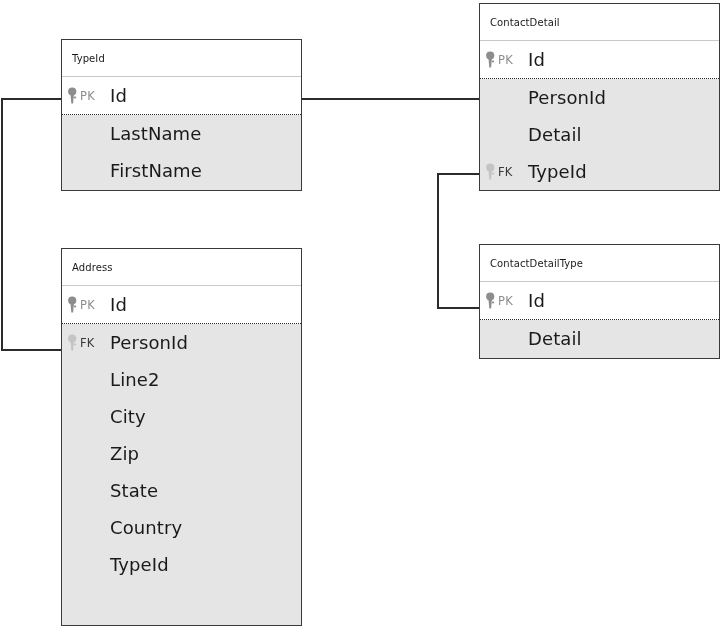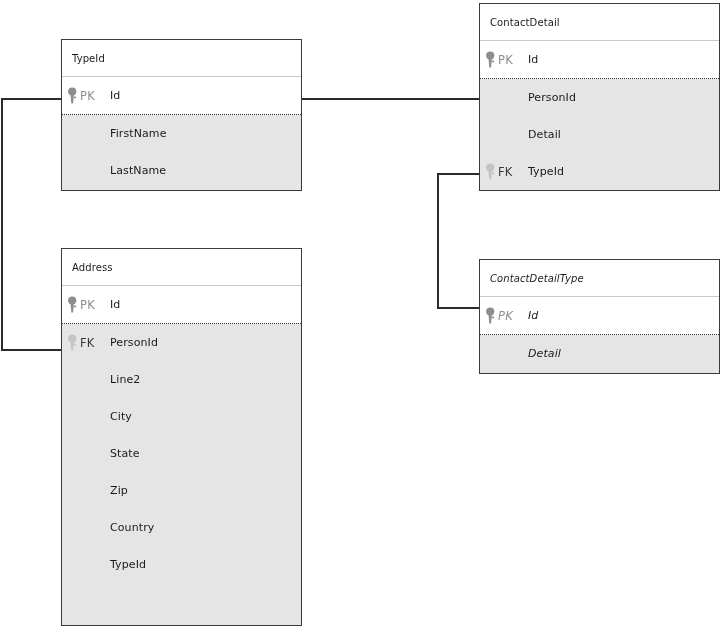--- a/index.html
+++ b/index.html
@@ -78,21 +78,21 @@
     display: block;
   }
   .keytag {
     font-size: 11.5px;
     color: #8d8d8d;
     margin-left: 1px;
     letter-spacing: 0.2px;
   }
   .keytag.fk { color: #3a3a3a; text-align: center; }
   .field-name {
-    font-size: 11px;
+    font-size: 18px;
     color: #1a1a1a;
     letter-spacing: 0.1px;
   }
 </style>
 </head>
 <body>
 
 <div id="canvas">
   <svg class="connectors" width="721" height="631" viewBox="0 0 721 631">
     <g fill="none" stroke="#2b2b2b" stroke-width="1.4" shape-rendering="crispEdges">
@@ -113,25 +113,25 @@
                 <rect x="7.9" y="9.6" width="2.2" height="1.7" fill="#8d8d8d"></rect>
               </svg>
               <span class="keytag">PK</span>
             </div>
             <span class="field-name">Id</span>
           </div>
         </div>
         <div class="body-section" style="min-height: 78px;">
           <div class="field">
             <div class="field-key"></div>
+            <span class="field-name">LastName</span>
+          </div>
+          <div class="field">
+            <div class="field-key"></div>
             <span class="field-name">FirstName</span>
-          </div>
-          <div class="field">
-            <div class="field-key"></div>
-            <span class="field-name">LastName</span>
           </div>
         </div>
       </div>
       <div class="entity" style="left: 61px; top: 248px; width: 241px; height: 378px;">
         <div class="entity-title">Address</div>
         <div class="pk-section">
           <div class="field">
             <div class="field-key">
               <svg class="keyicon" viewBox="0 0 13 17">
                 <circle cx="6.2" cy="4.6" r="4.1" fill="#8d8d8d"></circle>
@@ -158,25 +158,25 @@
           <div class="field">
             <div class="field-key"></div>
             <span class="field-name">Line2</span>
           </div>
           <div class="field">
             <div class="field-key"></div>
             <span class="field-name">City</span>
           </div>
           <div class="field">
             <div class="field-key"></div>
+            <span class="field-name">Zip</span>
+          </div>
+          <div class="field">
+            <div class="field-key"></div>
             <span class="field-name">State</span>
-          </div>
-          <div class="field">
-            <div class="field-key"></div>
-            <span class="field-name">Zip</span>
           </div>
           <div class="field">
             <div class="field-key"></div>
             <span class="field-name">Country</span>
           </div>
           <div class="field">
             <div class="field-key"></div>
             <span class="field-name">TypeId</span>
           </div>
         </div>
@@ -211,21 +211,21 @@
                 <circle cx="6.2" cy="4.6" r="4.1" fill="#c4c4c4"></circle>
                 <path d="M4.5 7.4 L7.9 7.4 L7.1 16.6 L5.3 16.6 Z" fill="#c4c4c4"></path>
                 <rect x="7.9" y="9.6" width="2.2" height="1.7" fill="#c4c4c4"></rect>
               </svg>
               <span class="keytag fk">FK</span>
             </div>
             <span class="field-name">TypeId</span>
           </div>
         </div>
       </div>
-      <div class="entity" style="left: 479px; top: 259px; width: 241px; height: 115px; font-style: italic;">
+      <div class="entity" style="left: 479px; top: 244px; width: 241px; height: 115px;">
         <div class="entity-title">ContactDetailType</div>
         <div class="pk-section">
           <div class="field">
             <div class="field-key">
               <svg class="keyicon" viewBox="0 0 13 17">
                 <circle cx="6.2" cy="4.6" r="4.1" fill="#8d8d8d"></circle>
                 <path d="M4.5 7.4 L7.9 7.4 L7.1 16.6 L5.3 16.6 Z" fill="#8d8d8d"></path>
                 <rect x="7.9" y="9.6" width="2.2" height="1.7" fill="#8d8d8d"></rect>
               </svg>
               <span class="keytag">PK</span>

